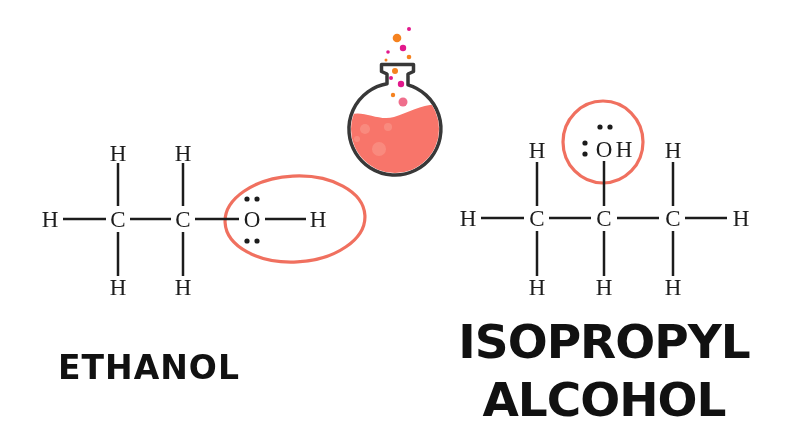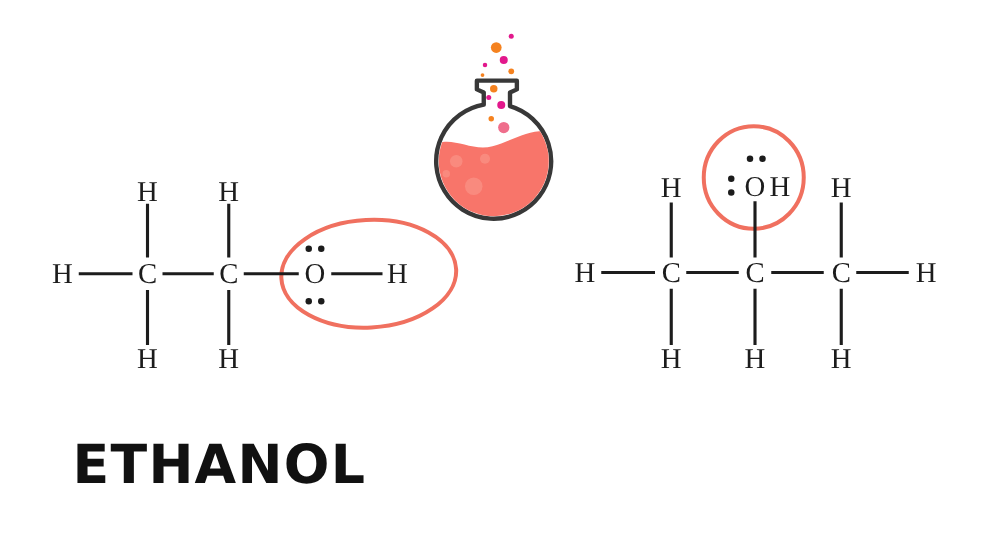--- a/index.html
+++ b/index.html
@@ -25,21 +25,21 @@
   .mol-label {
     position: absolute;
     font-family: "DejaVu Sans", "Liberation Sans", sans-serif;
     font-weight: bold;
     color: #111111;
     white-space: nowrap;
   }
   #ethanol-label {
     left: 58px;
     top: 351px;
-    font-size: 43px;
+    font-size: 33px;
     letter-spacing: 1px;
     line-height: 1;
   }
   #isopropyl-label {
     left: 604px;
     top: 313px;
     transform: translateX(-50%);
     text-align: center;
     font-size: 47px;
     letter-spacing: -1px;
@@ -134,14 +134,18 @@
       <span class="atom" style="left: 604px; top: 149px; color: rgb(28, 28, 28);">O</span>
       <span class="atom" style="left: 624px; top: 149px; color: rgb(28, 28, 28);">H</span>
       <span class="atom" style="left: 673px; top: 150px; color: rgb(28, 28, 28);">H</span>
       <span class="atom" style="left: 537px; top: 287px; color: rgb(28, 28, 28);">H</span>
       <span class="atom" style="left: 604px; top: 287px; color: rgb(28, 28, 28);">H</span>
       <span class="atom" style="left: 673px; top: 287px; color: rgb(28, 28, 28);">H</span>
     </div>
 
   <div id="ethanol-label" class="mol-label">ETHANOL</div>
 
+  <div id="isopropyl-label" class="mol-label">
+    <div>ISOPROPYL</div>
+    <div>ALCOHOL</div>
+  </div>
 
 </div>
 
 </body></html>

